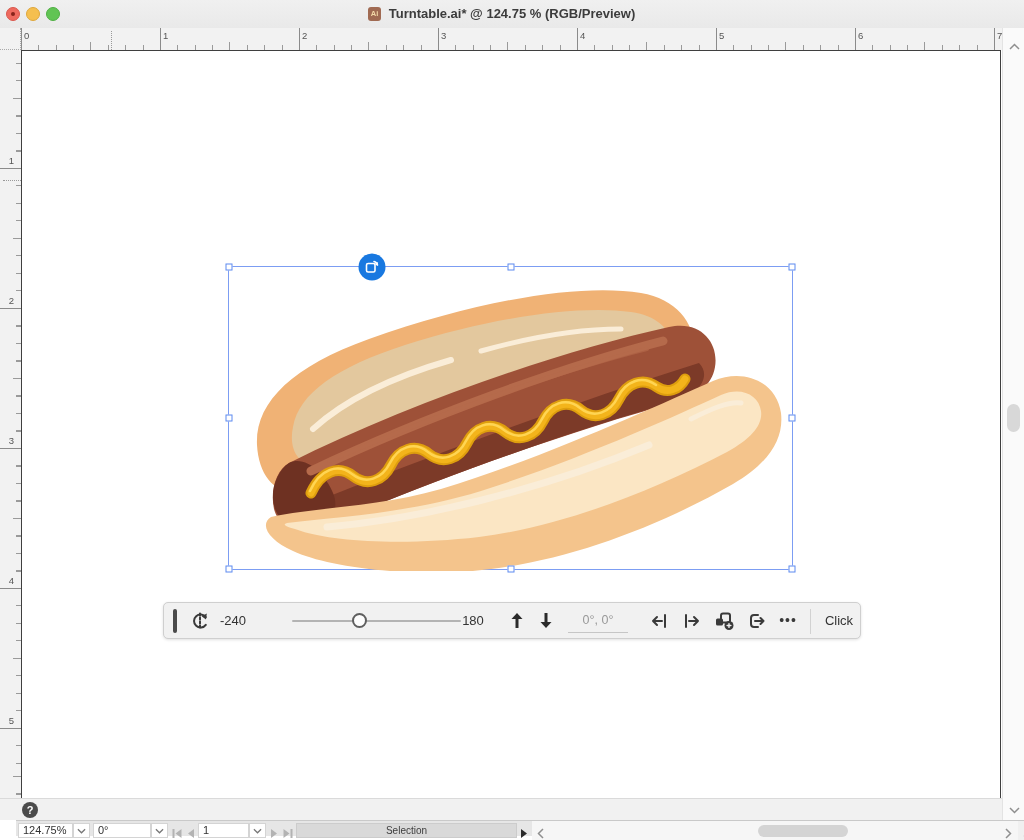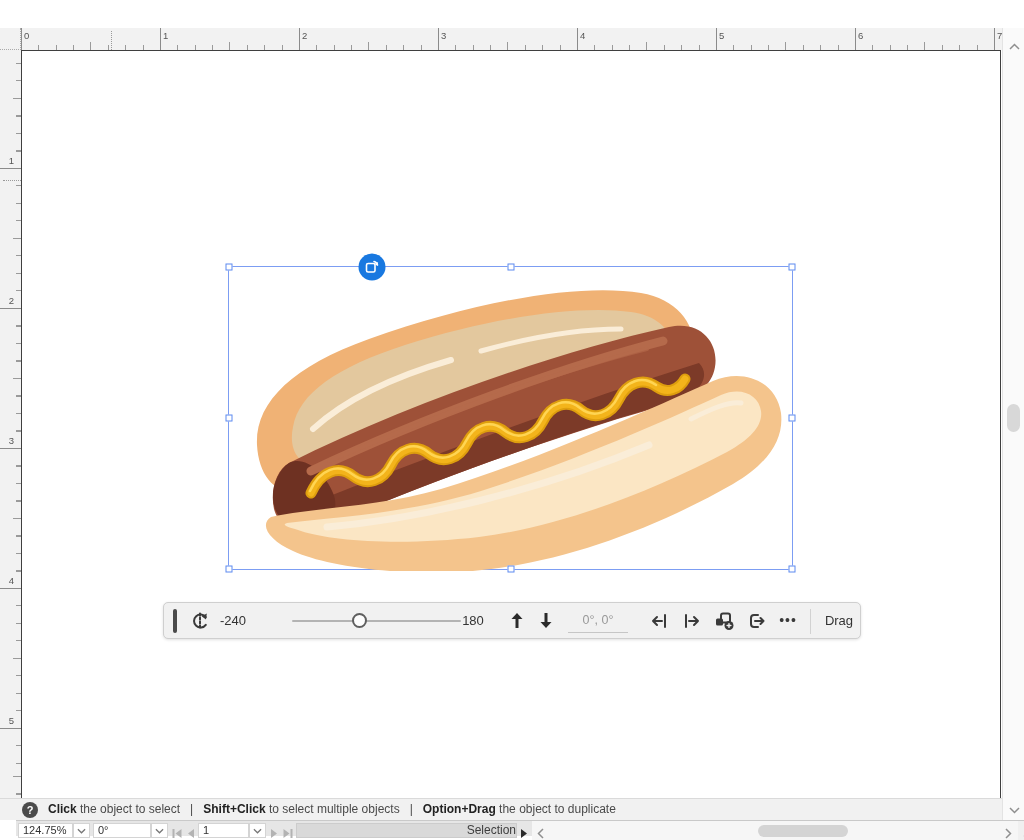--- a/index.html
+++ b/index.html
@@ -71,36 +71,43 @@
   #hint-bar{position:absolute;left:0;top:798px;width:1002px;height:22px;background:#f1f1f1;border-top:1px solid #dadada;box-sizing:border-box;}
   #help-icon{position:absolute;left:22px;top:3px;width:16px;height:16px;border-radius:50%;background:#4b4b4b;color:#fff;font-size:11px;font-weight:bold;text-align:center;line-height:16px;}
   #hint-text{position:absolute;left:48px;top:0;height:22px;line-height:21px;font-size:12px;color:#4a4a4a;white-space:pre;}
   #hint-text .b{font-weight:700;color:#222;}
 
   
   #bottom-bar{position:absolute;left:16px;top:820px;width:1024px;height:16px;background:#e6e6e6;border-top:1px solid #c9c9c9;box-sizing:border-box;}
   .bb-box{position:absolute;top:2px;height:15px;background:#fff;border:1px solid #d4d4d4;box-sizing:border-box;font-size:11px;color:#333;line-height:13px;padding-left:4px;}
   .bb-chev{position:absolute;top:2px;width:17px;height:15px;background:#fff;border:1px solid #d4d4d4;box-sizing:border-box;display:flex;align-items:center;justify-content:center;}
   .bb-nav{position:absolute;top:4px;}
-  #sel-status{position:absolute;left:280px;top:2px;width:221px;height:15px;background:#d9d9d9;border:1px solid #cccccc;box-sizing:border-box;text-align:right;font-size:12px;color:#3e3e3e;line-height:13px;}
+  #sel-status{position:absolute;left:280px;top:2px;width:221px;height:15px;background:#d9d9d9;border:1px solid #cccccc;box-sizing:border-box;text-align:center;font-size:10px;color:#3e3e3e;line-height:13px;}
   #panel-expander{position:absolute;left:504px;top:4px;}
   #h-scroll{position:absolute;left:516px;top:0;width:486px;height:19px;background:#f6f6f6;}
   #h-thumb{position:absolute;left:226px;top:4px;width:90px;height:12px;border-radius:6px;background:#d4d4d4;}
   .scroll-chev{position:absolute;top:4px;color:#8f8f8f;}
   #resize-grip{position:absolute;left:1002px;top:0;width:22px;height:19px;background:#f0f0f0;}
 
   
   #v-scroll{position:absolute;left:1002px;top:28px;width:22px;height:792px;background:#fafafa;border-left:1px solid #e3e3e3;box-sizing:border-box;}
   #v-thumb{position:absolute;left:4px;top:376px;width:13px;height:28px;border-radius:6.5px;background:#d8d8d8;}
 </style>
 </head>
 <body>
 
 <div id="app">
 
+  <div id="titlebar">
+    <div class="tl tl-red"></div>
+    <div class="tl tl-yellow"></div>
+    <div class="tl tl-green"></div>
+    <div id="doc-icon">Ai</div>
+    <div id="win-title">Turntable.ai* @ 124.75 % (RGB/Preview)</div>
+  </div>
 
   <div id="ruler-corner"></div>
   <div id="h-ruler">
     <div class="hband5"></div>
     <div class="hband8"></div>
     <div class="hdot"></div>
   <div class="hmaj" style="left: 0px;"></div>
       <span class="hnum" style="left: 3px;">0</span>
       <div class="hmaj" style="left: 139px;"></div>
       <span class="hnum" style="left: 142px;">1</span>
@@ -222,26 +229,25 @@
       </svg>
     </div>
     <div class="abs tb-icon" style="left:581px;top:0">
       <svg width="20" height="20" viewBox="0 0 20 20">
         <path class="icn" d="M11 4 H7 Q4 4 4 7 V13 Q4 16 7 16 H11"></path>
         <path class="icn" d="M8 10 H16.5 M16.5 10 L13.5 7 M16.5 10 L13.5 13"></path>
       </svg>
     </div>
     <div class="abs tb-icon dots" style="left:612px;top:0">•••</div>
     <div id="tb-divider" class="abs"></div>
-    <div id="done-btn" class="abs">Drag</div>
+    <div id="done-btn" class="abs">Click</div>
   </div>
 
   <div id="hint-bar">
     <div id="help-icon">?</div>
-    <div id="hint-text"><span class="b">Click</span><span> the object to select</span><span>   |   </span><span class="b">Shift+Click</span><span> to select multiple objects</span><span>   |   </span><span class="b">Option+Drag</span><span> the object to duplicate</span></div>
   </div>
 
   <div id="bottom-bar">
     <div class="bb-box" style="left:2px;width:55px">124.75%</div>
     <div class="bb-chev" style="left:57px">
       <svg width="9" height="6" viewBox="0 0 10 6">
           <path d="M1 1 L5 5 L9 1" stroke="#777" stroke-width="1.4" fill="none"></path>
         </svg>
     </div>
     <div class="bb-box" style="left:77px;width:58px">0°</div>

